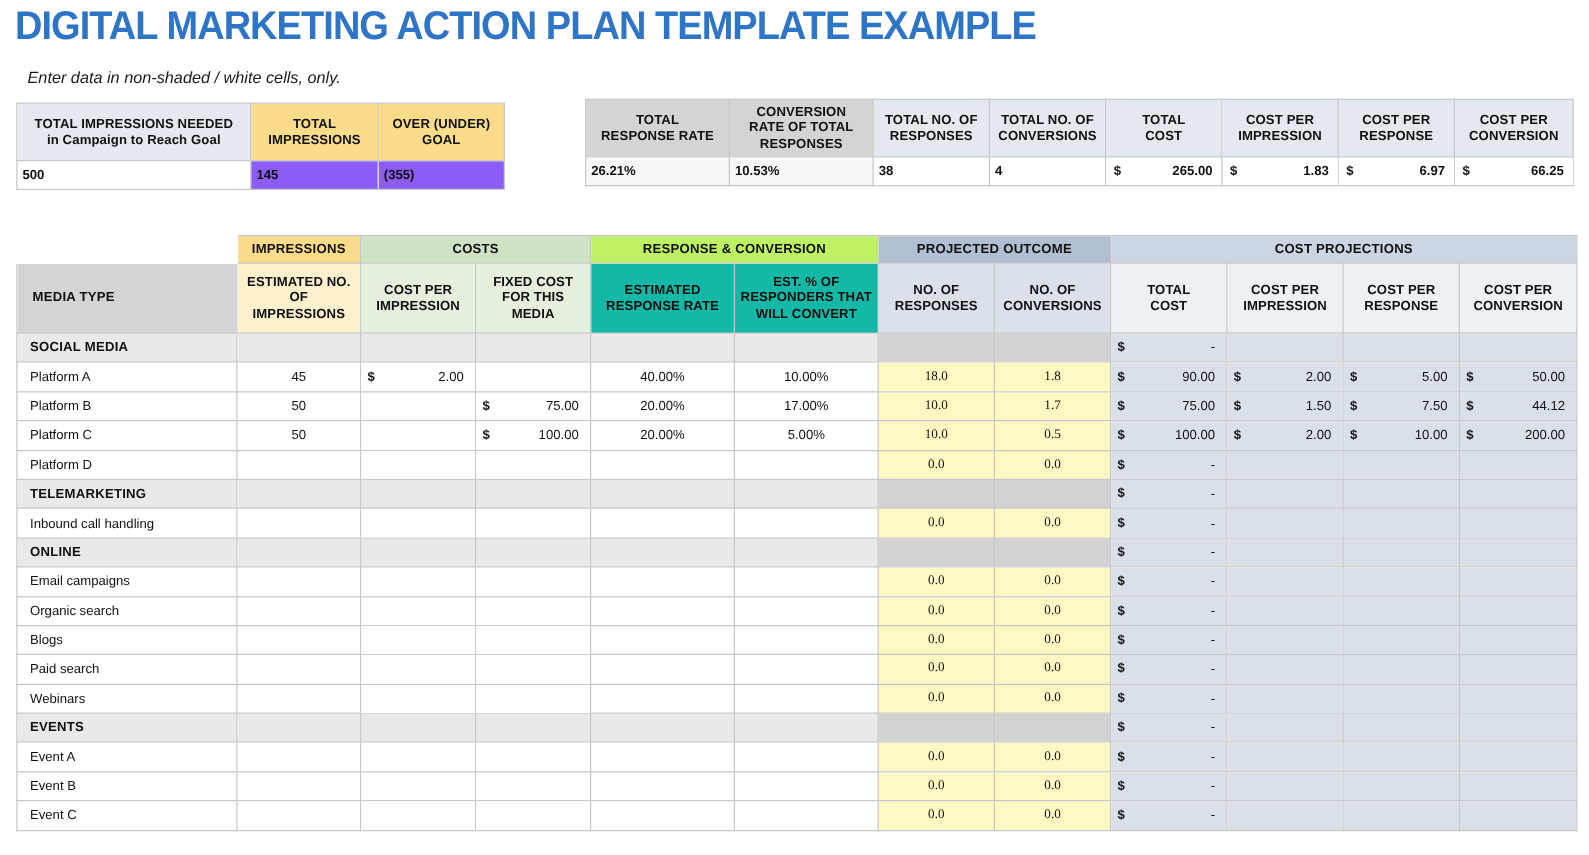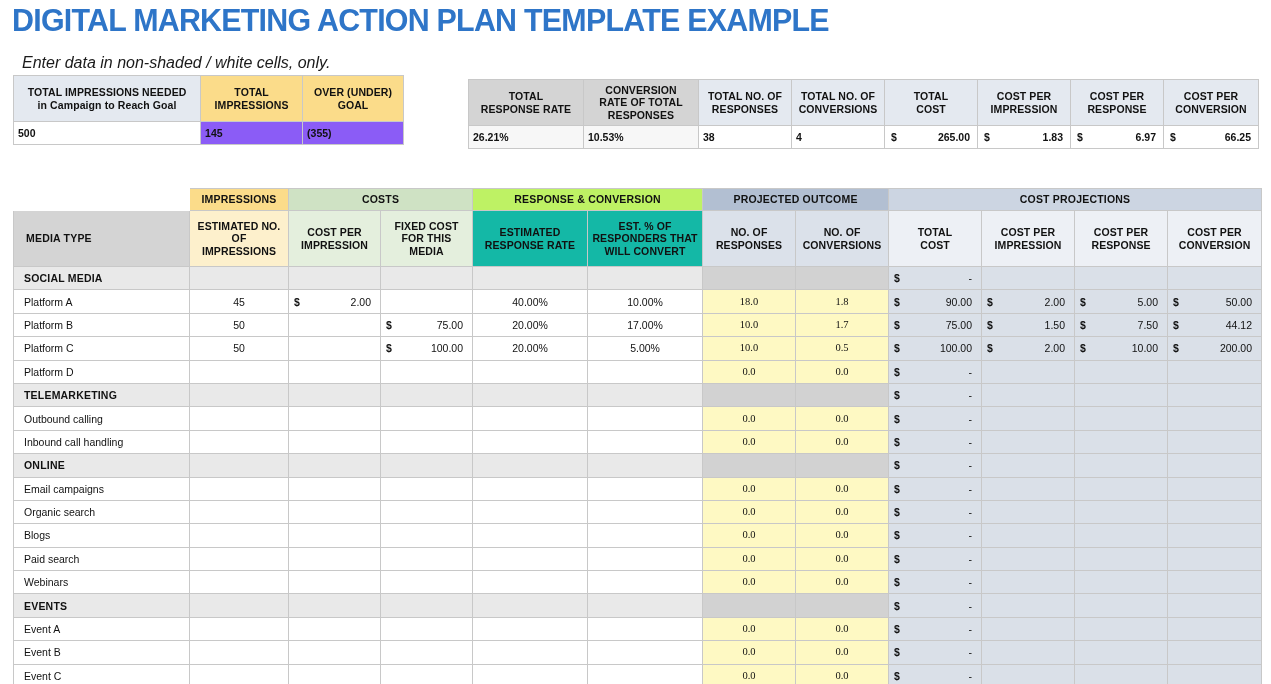--- a/index.html
+++ b/index.html
@@ -25,21 +25,21 @@
     color: #2e75c8;
     letter-spacing: -0.8px;
     font-family: "Liberation Sans Narrow", "Liberation Sans", sans-serif;
     transform: scaleX(0.95);
     transform-origin: left center;
     white-space: nowrap;
   }
   .subtitle {
     position: absolute;
     left: 22px; top: 54px;
-    font-size: 16px;
+    font-size: 13px;
     font-style: italic;
     color: #1a1a1a;
     white-space: nowrap;
   }
 
   
   .tbl { position: absolute; border-collapse: collapse; table-layout: fixed; }
   .tbl td, .tbl th {
     border: 1px solid #c8c8c8;
     padding: 0 4px;
@@ -60,21 +60,21 @@
 
   
   .bg-bluegrey  { background: #e4e9f0; }
   .bg-amberhdr  { background: #fbdc8a; }
   .bg-amberval  { background: #8b5cf6; }
   .bg-greyhdr   { background: #d4d4d4; }
   .bg-greyval   { background: #f7f7f7; }
   .bg-white     { background: #ffffff; }
 
   
-  #summaryLeft  { left: 13px;  top: 75px; width: 391px; }
+  #summaryLeft  { left: 13px;  top: 82px; width: 391px; }
   #summaryRight { left: 468px; top: 79px; width: 790px; }
   #summaryLeft td, #summaryRight td { height: 23px; }
   #summaryLeft tr.hrow td, #summaryRight tr.hrow td { height: 46px; }
 
   
   .money { position: relative; font-weight: bold; font-size: 12.5px; text-align: right; padding-right: 7px !important; }
   .money .cur { position: absolute; left: 6px; top: 50%; transform: translateY(-50%); }
 
   
   #mainGrid { left: 13px; top: 188px; width: 1248px; }
@@ -360,34 +360,20 @@
           <td class="num sect-plain"></td>
           <td class="num sect-plain"></td>
           <td class="num sect-proj"></td>
           <td class="num sect-proj"></td>
           <td class="m sect-cproj"><span class="cur">$</span>-</td>
           <td class="num sect-cproj"></td>
           <td class="num sect-cproj"></td>
           <td class="num sect-cproj"></td>
         </tr>
         <tr>
-          <td class="item-label">Outbound calling</td>
-          <td class="num cell-white"></td>
-          <td class="m cell-white"></td>
-          <td class="m cell-white"></td>
-          <td class="num cell-white"></td>
-          <td class="num cell-white"></td>
-          <td class="num cell-proj">0.0</td>
-          <td class="num cell-proj">0.0</td>
-          <td class="m cell-cproj"><span class="cur">$</span>-</td>
-          <td class="m cell-cproj"></td>
-          <td class="m cell-cproj"></td>
-          <td class="m cell-cproj"></td>
-        </tr>
-        <tr>
           <td class="item-label">Inbound call handling</td>
           <td class="num cell-white"></td>
           <td class="m cell-white"></td>
           <td class="m cell-white"></td>
           <td class="num cell-white"></td>
           <td class="num cell-white"></td>
           <td class="num cell-proj">0.0</td>
           <td class="num cell-proj">0.0</td>
           <td class="m cell-cproj"><span class="cur">$</span>-</td>
           <td class="m cell-cproj"></td>

